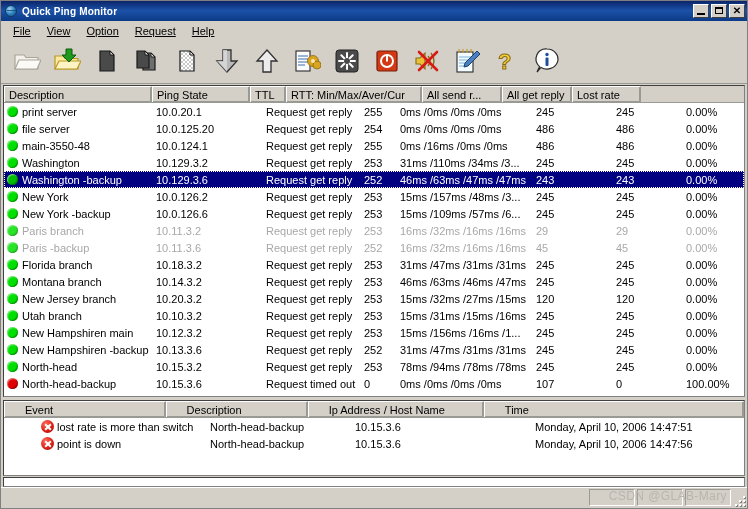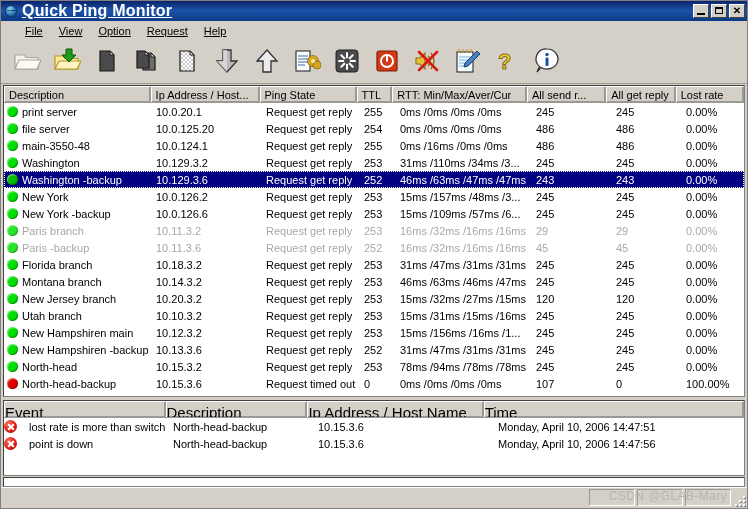--- a/index.html
+++ b/index.html
@@ -42,26 +42,25 @@
     background: radial-gradient(circle at 35% 30%, #9fd4f2 0%, #2a7fc1 55%, #15507f 100%);
     border: 1px solid #0c3a5e;
   }
   .title-icon .globe::after {
     content: ""; position: absolute; left: 1px; top: 4px;
     width: 10px; height: 1px; background: #0c3a5e; opacity: .7;
   }
   .title-text {
     color: #fff;
     font-weight: bold;
-    font-size: 16px;
+    font-size: 10px;
     letter-spacing: .2px;
     flex: 1 1 auto;
     white-space: nowrap;
     overflow: hidden;
-    text-decoration: underline;
   }
   .win-btns { display: flex; gap: 2px; align-items: center; }
   .win-btn {
     width: 16px; height: 14px;
     background: #d4d0c8;
     border-top: 1px solid #fff;
     border-left: 1px solid #fff;
     border-right: 1px solid #404040;
     border-bottom: 1px solid #404040;
     position: relative;
@@ -74,21 +73,21 @@
   .win-btn .gl-min { position: absolute; left: 3px; bottom: 2px; width: 8px; height: 2px; background: #000; }
   .win-btn .gl-max { position: absolute; left: 3px; top: 2px; width: 8px; height: 7px; border: 1px solid #000; border-top-width: 2px; }
   .win-btn .gl-close { position: absolute; left: 0; top: 0; right: 0; bottom: 0; font-family: "Liberation Sans", sans-serif; font-size: 10px; line-height: 12px; font-weight: bold; }
 
   
   .menubar {
     height: 19px;
     background: #d4d0c8;
     display: flex;
     align-items: center;
-    padding-left: 16px;
+    padding-left: 4px;
     flex: 0 0 auto;
   }
   .menu-item {
     padding: 2px 8px;
     font-size: 11px;
     cursor: default;
     white-space: nowrap;
   }
   .menu-item u { text-decoration: underline; }
 
@@ -186,25 +185,25 @@
     height: 76px;
     background: #fff;
     border: 1px solid #808080;
     border-top-color: #404040;
     border-left-color: #404040;
     margin: 3px 2px 0 2px;
     overflow: hidden;
   }
   .ev-header { display: flex; height: 17px; background: #d4d0c8; border-bottom: 1px solid #9a9a94; }
   .ev-header .hcell { border-right: 1px solid #9a9a94; border-top: 1px solid #fff; border-left: 1px solid #fff;
-                      font-size: 15px; padding: 2px 0 0 0; white-space: nowrap; overflow: hidden; cursor: default;
+                      font-size: 11px; padding: 2px 0 0 20px; white-space: nowrap; overflow: hidden; cursor: default;
                       box-shadow: inset -1px -1px 0 #9a9a94; }
   .ev-row { display: flex; height: 17px; align-items: center; cursor: default; white-space: nowrap; }
   .ev-cell { font-size: 11px; padding-left: 4px; overflow: hidden; white-space: nowrap; flex: 0 0 auto; }
-  .ev-cell.ev0 { display: flex; align-items: center; gap: 12px; padding-left: 0; }
+  .ev-cell.ev0 { display: flex; align-items: center; gap: 3px; padding-left: 0; margin-left: 37px; }
   .e0 { width: 165px; }
   .e1 { width: 145px; }
   .e2 { width: 180px; }
   .e3 { width: 266px; }
   .err-icon {
     width: 13px; height: 13px; border-radius: 50%;
     background: radial-gradient(circle at 35% 30%, #ff6a5a 0%, #d81b12 60%, #8b0d06 100%);
     position: relative; flex: 0 0 auto;
   }
   .err-icon::before, .err-icon::after {
@@ -455,21 +454,20 @@
           <rect x="12.5" y="10.5" width="3" height="8.5" rx="1" fill="#1b4fa0"></rect>
         </svg>
       </span>
     </div>
 
   </div>
 
   <div class="list-wrap">
     <div class="lv-header">
       <div class="hcell c0">Description</div>
-      <div class="hcell c1">Ip Address / Host...</div>
       <div class="hcell c2">Ping State</div>
       <div class="hcell c3">TTL</div>
       <div class="hcell c4">RTT: Min/Max/Aver/Cur</div>
       <div class="hcell c5">All send r...</div>
       <div class="hcell c6">All get reply</div>
       <div class="hcell c7">Lost rate</div>
     </div>
     <div class="lv-body" id="hosts-body">
         <div class="lv-row">
           <div class="cell c0 desc">

